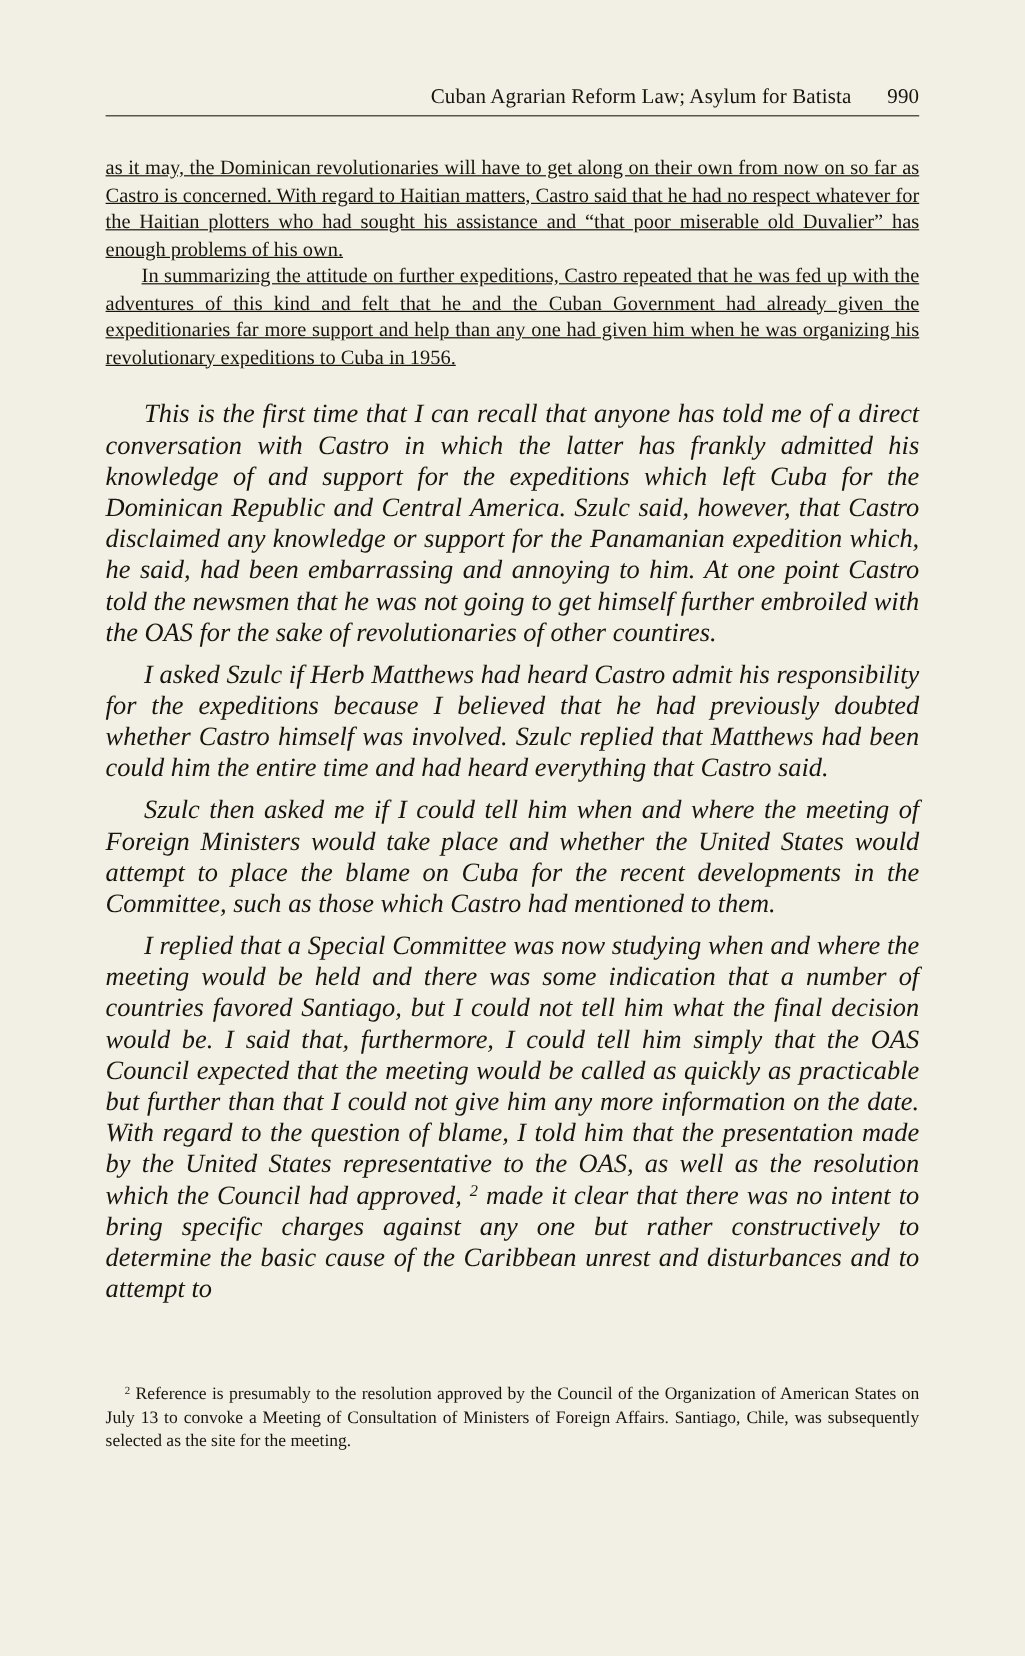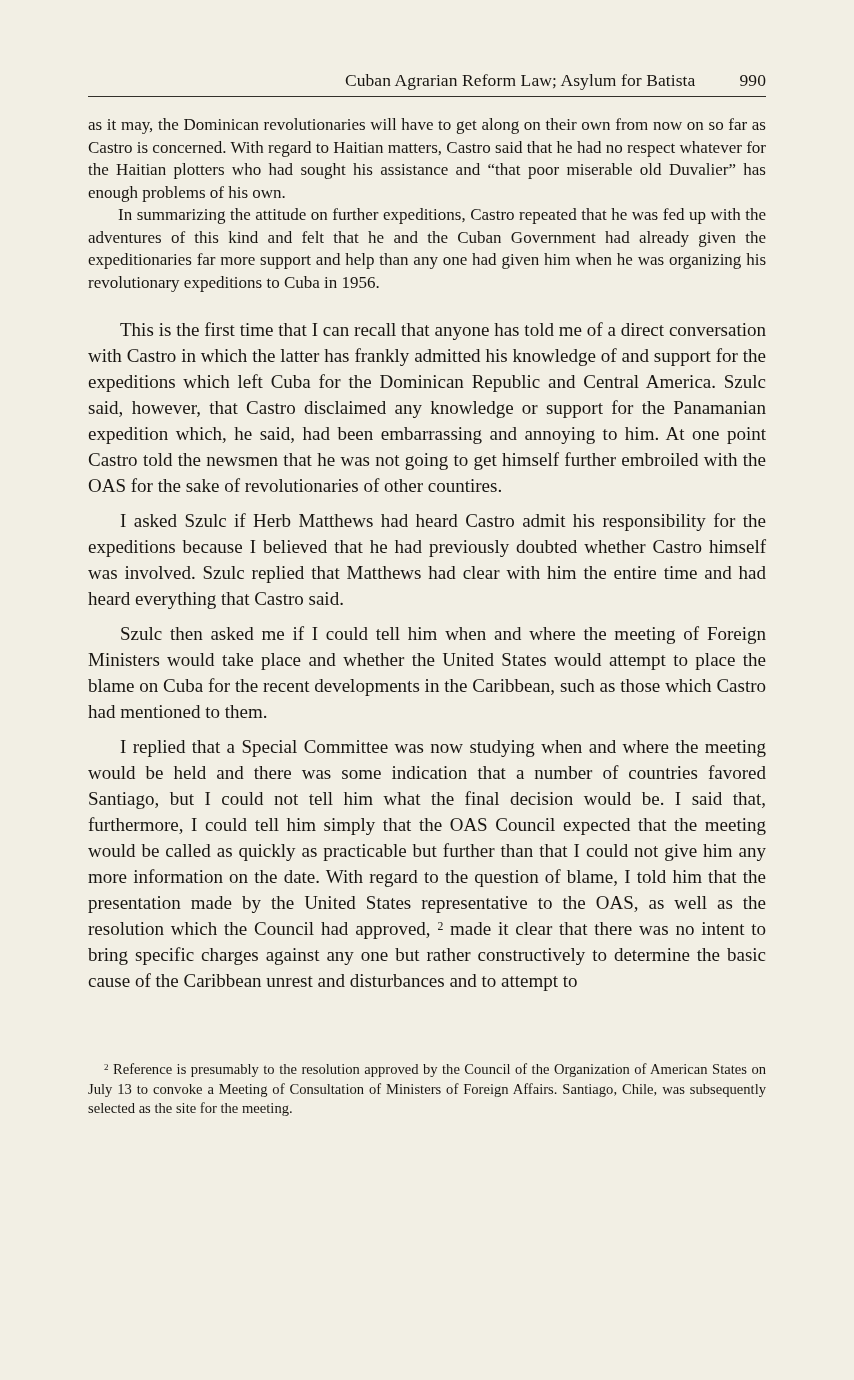--- a/index.html
+++ b/index.html
@@ -12,43 +12,44 @@
     color: #181511;
     font-family: "Liberation Serif", "DejaVu Serif", serif;
     padding: 70px 88px 0 88px;
     position: relative;
     overflow: hidden;
   }
   .running-head {
     display: flex;
     justify-content: flex-end;
     align-items: baseline;
-    gap: 44px;
+    gap: 30px;
     font-size: 17.5px;
     letter-spacing: 0.1px;
     padding-bottom: 5px;
     border-bottom: 1.6px solid #33302a;
     white-space: nowrap;
   }
-  .excerpt { margin-top: 17px; }
+  .excerpt { margin-top: 32px; text-decoration: underline; }
   .excerpt-para {
     font-size: 17px;
     line-height: 22.5px;
     text-align: justify;
     hyphens: auto;
     -webkit-hyphens: auto;
   }
   .excerpt-para.indented { text-indent: 30px; }
   .body-para {
-    font-size: 19px;
+    font-size: 22px;
     line-height: 26px;
     text-align: justify;
     text-indent: 32px;
     margin-top: 9px;
     hyphens: auto;
+    font-style: italic;
     -webkit-hyphens: auto;
   }
   .body-para.first { margin-top: 23px; }
   sup.note-ref {
     font-size: 0.62em;
     line-height: 0;
     position: relative;
     top: -0.45em;
     vertical-align: baseline;
   }
@@ -72,20 +73,20 @@
     <span>990</span>
   </div>
 
   <div class="excerpt">
     <p class="excerpt-para">as it may, the Dominican revolutionaries will have to get along on their own from now on so far as Castro is concerned. With regard to Haitian matters, Castro said that he had no respect whatever for the Haitian plotters who had sought his assistance and “that poor miserable old Duvalier” has enough problems of his own.</p>
     <p class="excerpt-para indented">In summarizing the attitude on further expeditions, Castro repeated that he was fed up with the adventures of this kind and felt that he and the Cuban Government had already given the expeditionaries far more support and help than any one had given him when he was organizing his revolutionary expeditions to Cuba in 1956.</p>
   </div>
 
   <div>
     <p class="body-para first">This is the first time that I can recall that anyone has told me of a direct conversation with Castro in which the latter has frankly admitted his knowledge of and support for the expeditions which left Cuba for the Dominican Republic and Central America. Szulc said, however, that Castro disclaimed any knowledge or support for the Panamanian expedition which, he said, had been embarrassing and annoying to him. At one point Castro told the newsmen that he was not going to get himself further embroiled with the OAS for the sake of revolutionaries of other countires.</p>
-    <p class="body-para">I asked Szulc if Herb Matthews had heard Castro admit his responsibility for the expeditions because I believed that he had previously doubted whether Castro himself was involved. Szulc replied that Matthews had clear with him the entire time and had heard everything that Castro said.</p>
-    <p class="body-para">Szulc then asked me if I could tell him when and where the meeting of Foreign Ministers would take place and whether the United States would attempt to place the blame on Cuba for the recent developments in the Caribbean, such as those which Castro had mentioned to them.</p>
+    <p class="body-para">I asked Szulc if Herb Matthews had heard Castro admit his responsibility for the expeditions because I believed that he had previously doubted whether Castro himself was involved. Szulc replied that Matthews had been could him the entire time and had heard everything that Castro said.</p>
+    <p class="body-para">Szulc then asked me if I could tell him when and where the meeting of Foreign Ministers would take place and whether the United States would attempt to place the blame on Cuba for the recent developments in the Committee, such as those which Castro had mentioned to them.</p>
     <p class="body-para"><span>I replied that a Special Committee was now studying when and where the meeting would be held and there was some indication that a number of countries favored Santiago, but I could not tell him what the final decision would be. I said that, furthermore, I could tell him simply that the OAS Council expected that the meeting would be called as quickly as practicable but further than that I could not give him any more information on the date. With regard to the question of blame, I told him that the presentation made by the United States representative to the OAS, as well as the resolution which the Council had approved, </span><sup class="note-ref">2</sup><span> made it clear that there was no intent to bring specific charges against any one but rather constructively to determine the basic cause of the Caribbean unrest and disturbances and to attempt to</span></p>
   </div>
 
   <p class="footnote"><sup class="note-ref">2</sup><span> Reference is presumably to the resolution approved by the Council of the Organization of American States on July 13 to convoke a Meeting of Consultation of Ministers of Foreign Affairs. Santiago, Chile, was subsequently selected as the site for the meeting.</span></p>
 
 </div>
 
 </body></html>

